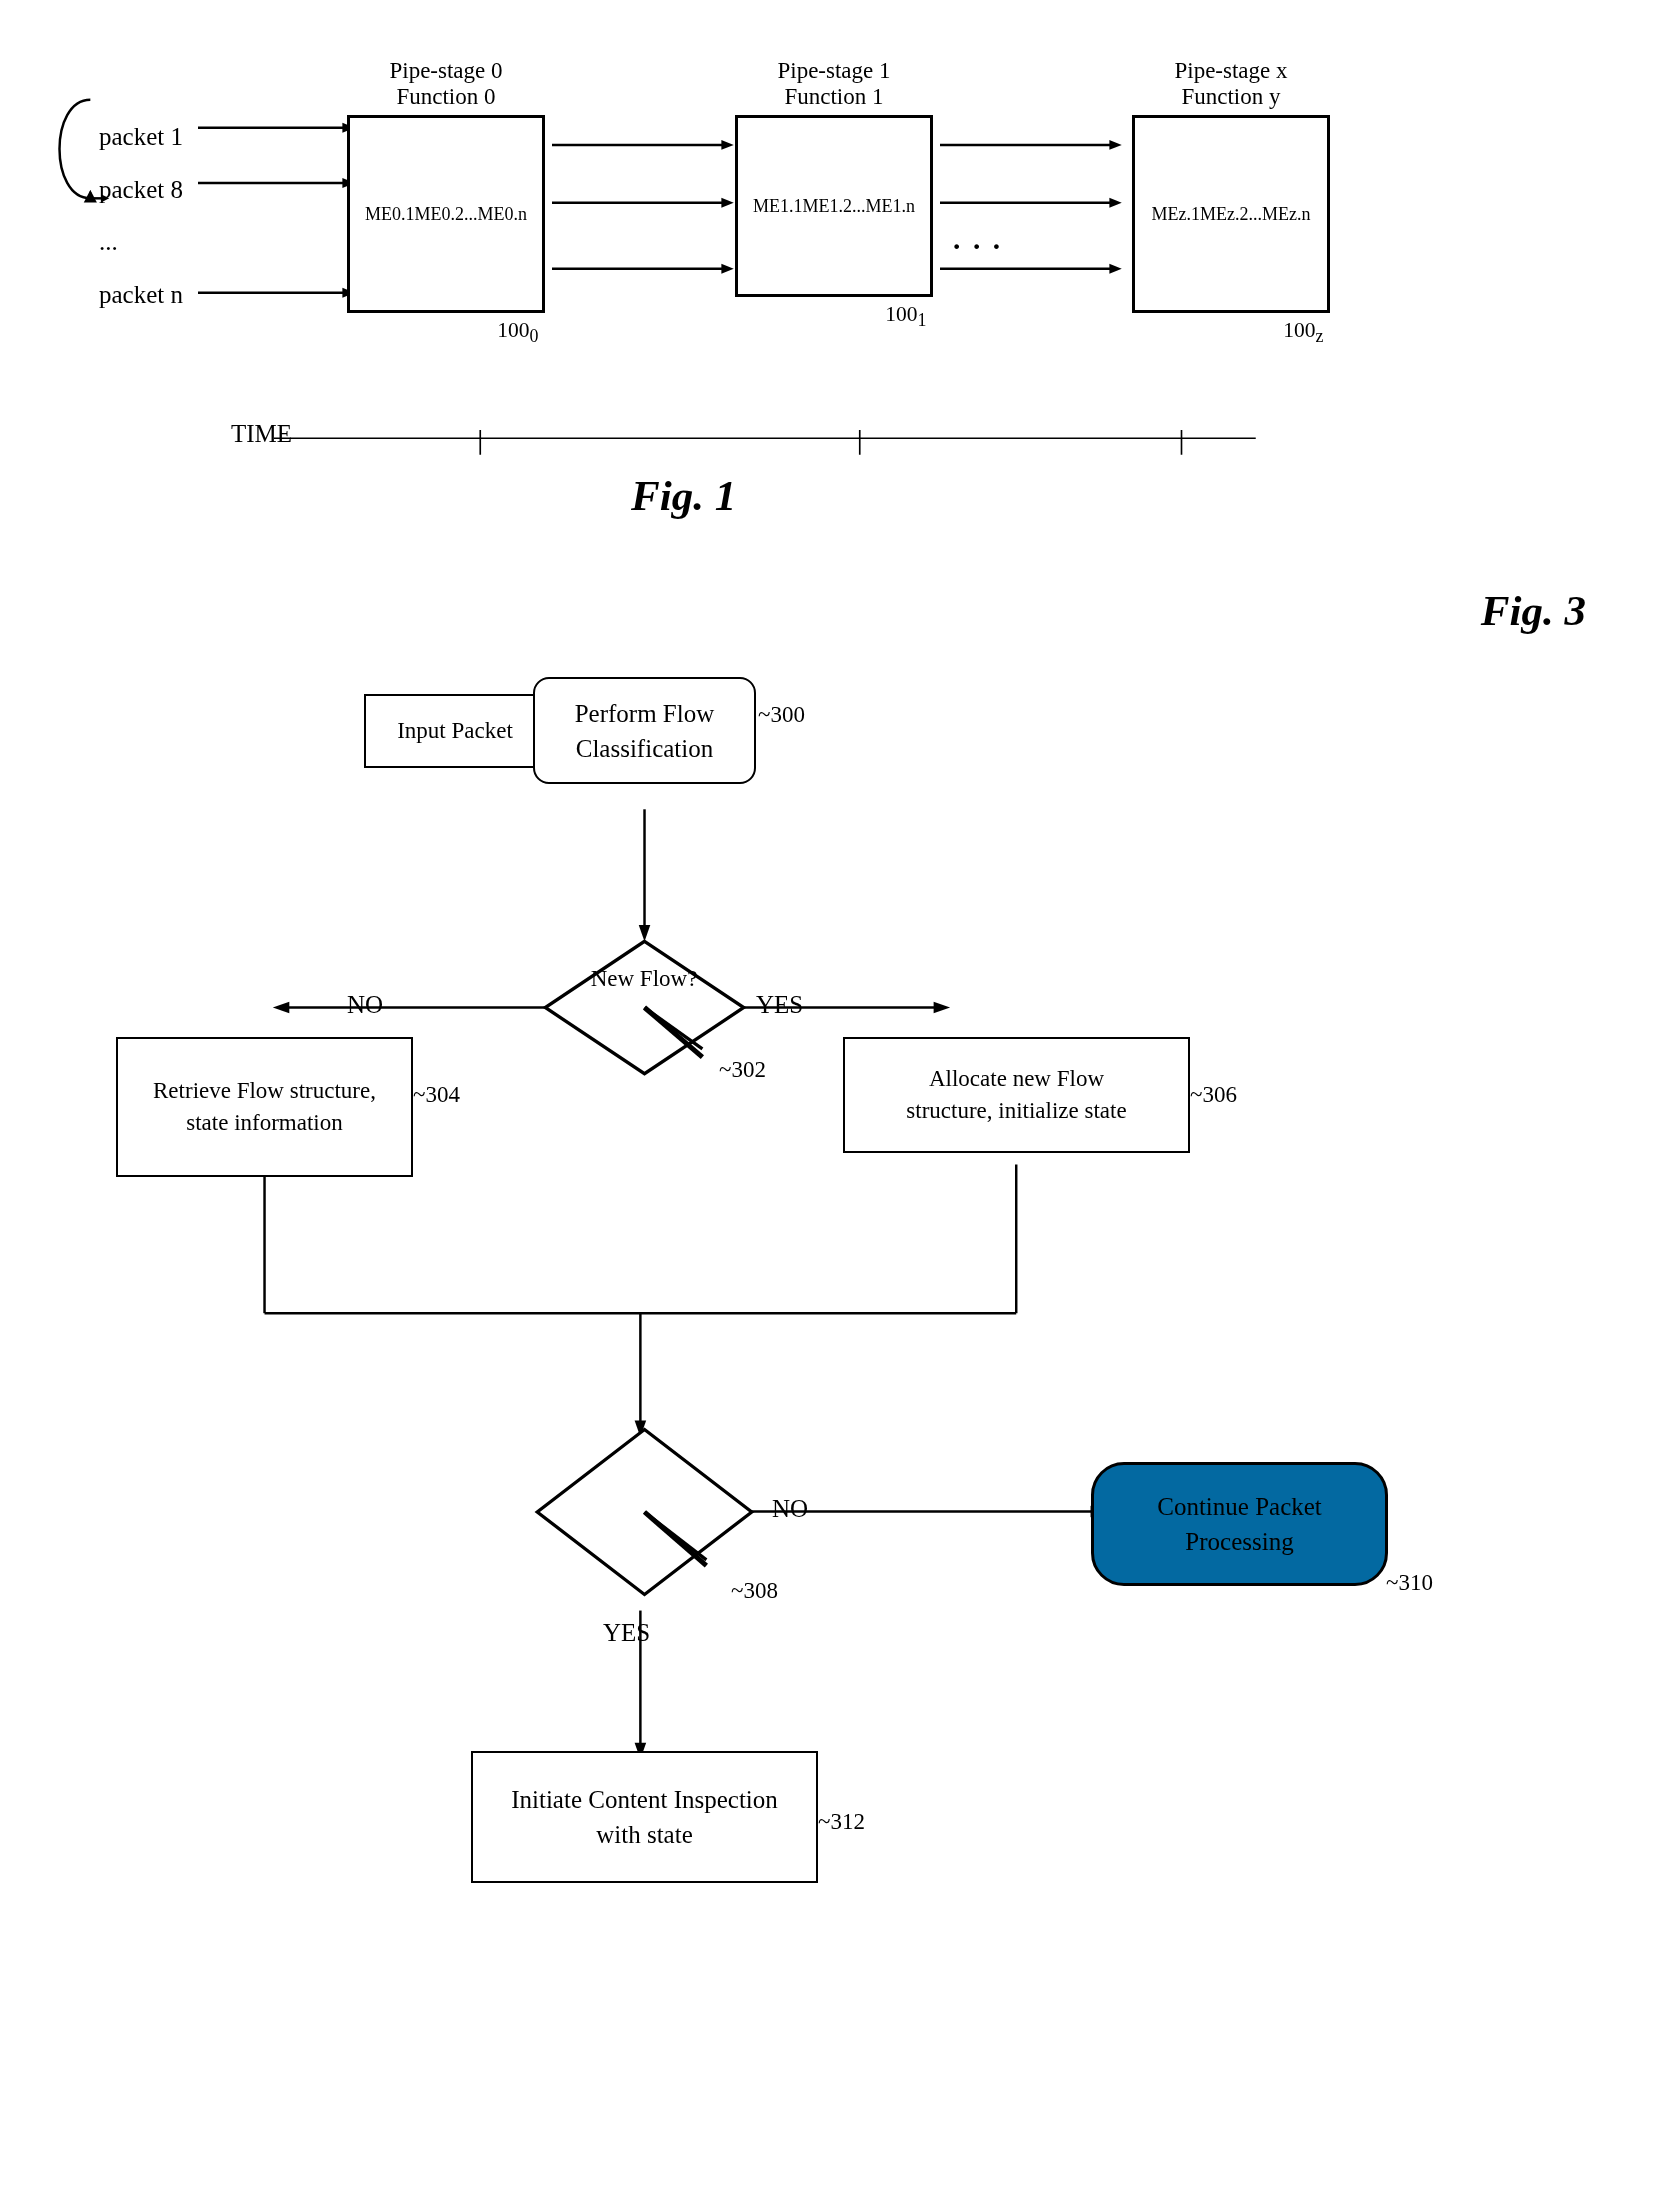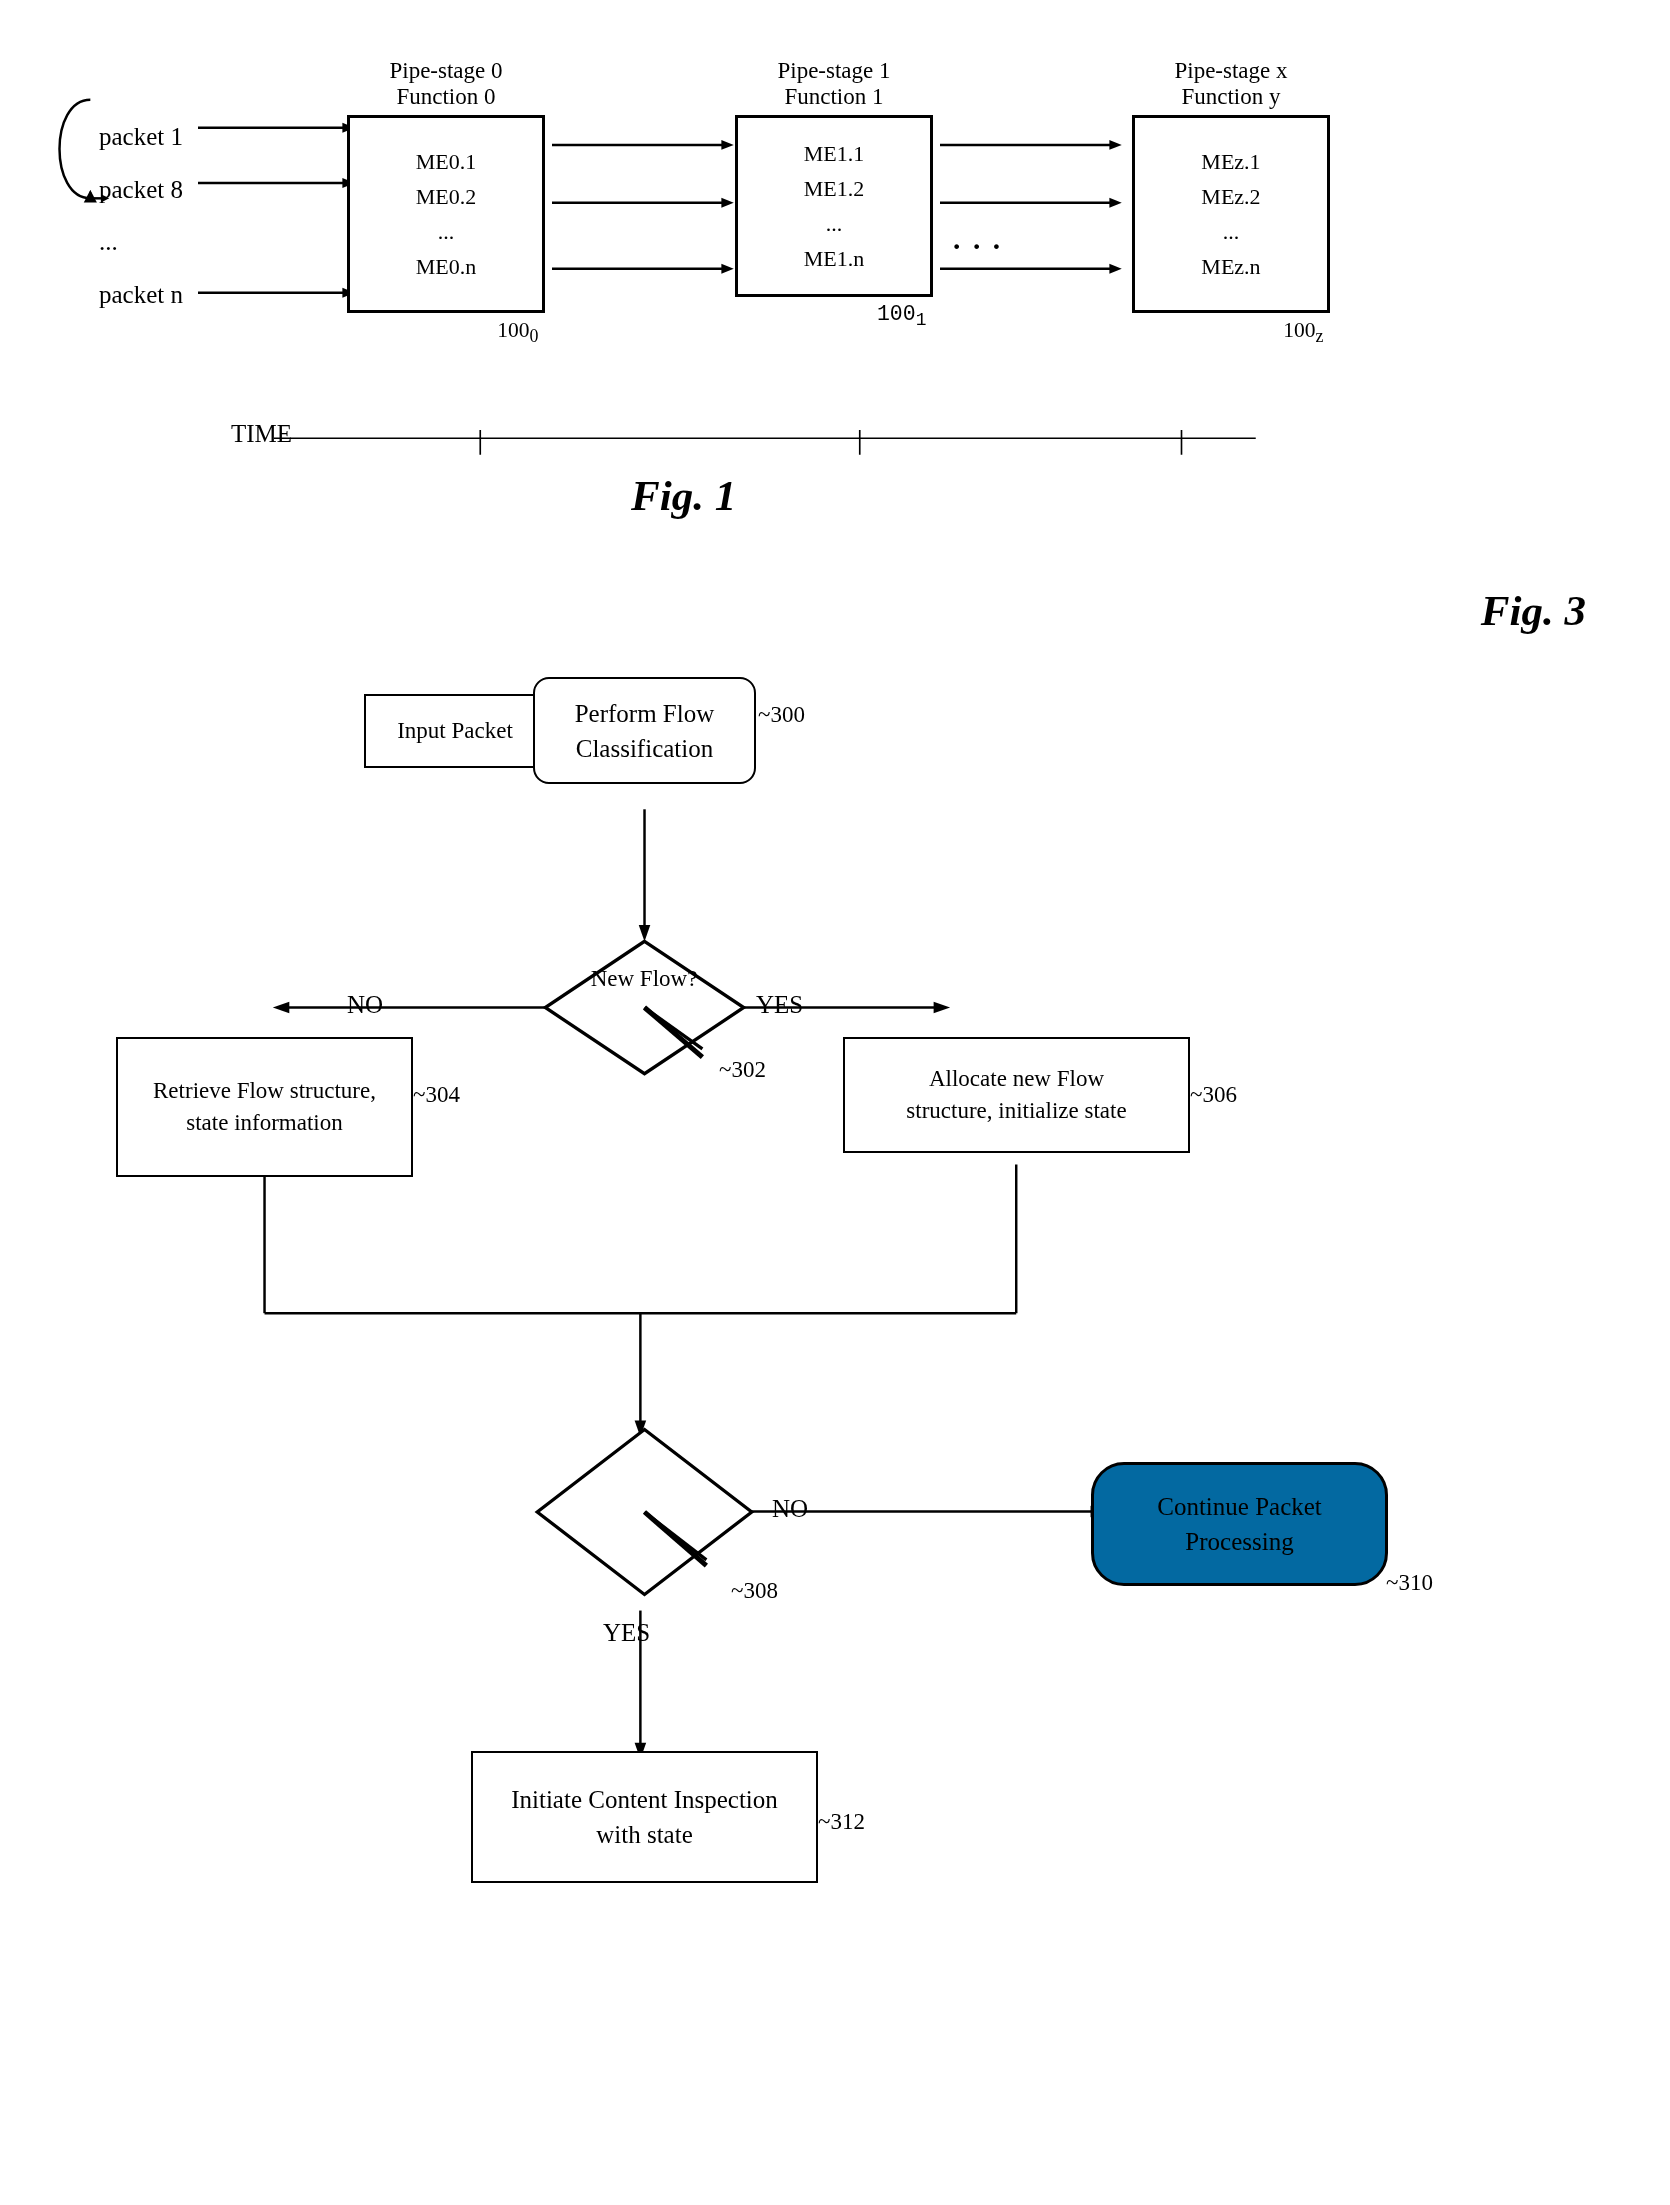--- a/index.html
+++ b/index.html
@@ -44,24 +44,24 @@
       text-align: center;
       margin-bottom: 5px;
       font-weight: normal;
     }
 
     .pipe-box {
       border: 3.3px solid #000;
       width: 182px;
       min-height: 182px;
       display: flex;
-      flex-direction: column;
+      flex-direction: row;
       align-items: center;
       justify-content: center;
-      font-size: 22px;
+      font-size: 18px;
       line-height: 1.6;
       background: #fff;
     }
 
     .pipe-box-label {
       font-size: 21.5px;
       margin-top: 5px;
       align-self: flex-end;
       margin-right: 3.3px;
     }
@@ -179,21 +179,21 @@
     <div class="pipe-stage-label">
       <span>Pipe-stage 1</span><br>
       <span>Function 1</span>
     </div>
     <div class="pipe-box" style="width:198px;height:178px;">
       <div>ME1.1</div>
       <div>ME1.2</div>
       <div>...</div>
       <div>ME1.n</div>
     </div>
-    <div class="pipe-box-label" style="font-size:21.5px;align-self:flex-end;margin-right:6.6px;font-family:Liberation Mono, monospace;">
+    <div class="pipe-box-label" style="font-size:21.5px;align-self:flex-end;margin-right:6.6px;">
       100<sub>1</sub>
     </div>
   </div>
 
   <div style="position:absolute;top:190px;left:917px;font-size:40px;letter-spacing:6.6px;">
     ···
   </div>
 
   <svg style="position:absolute;top:87px;left:907px;width:190px;height:182px;" viewBox="0 0 230 220" width="190" height="182">
     <line x1="0" y1="30" x2="210" y2="30" stroke="#000" stroke-width="3"></line>

